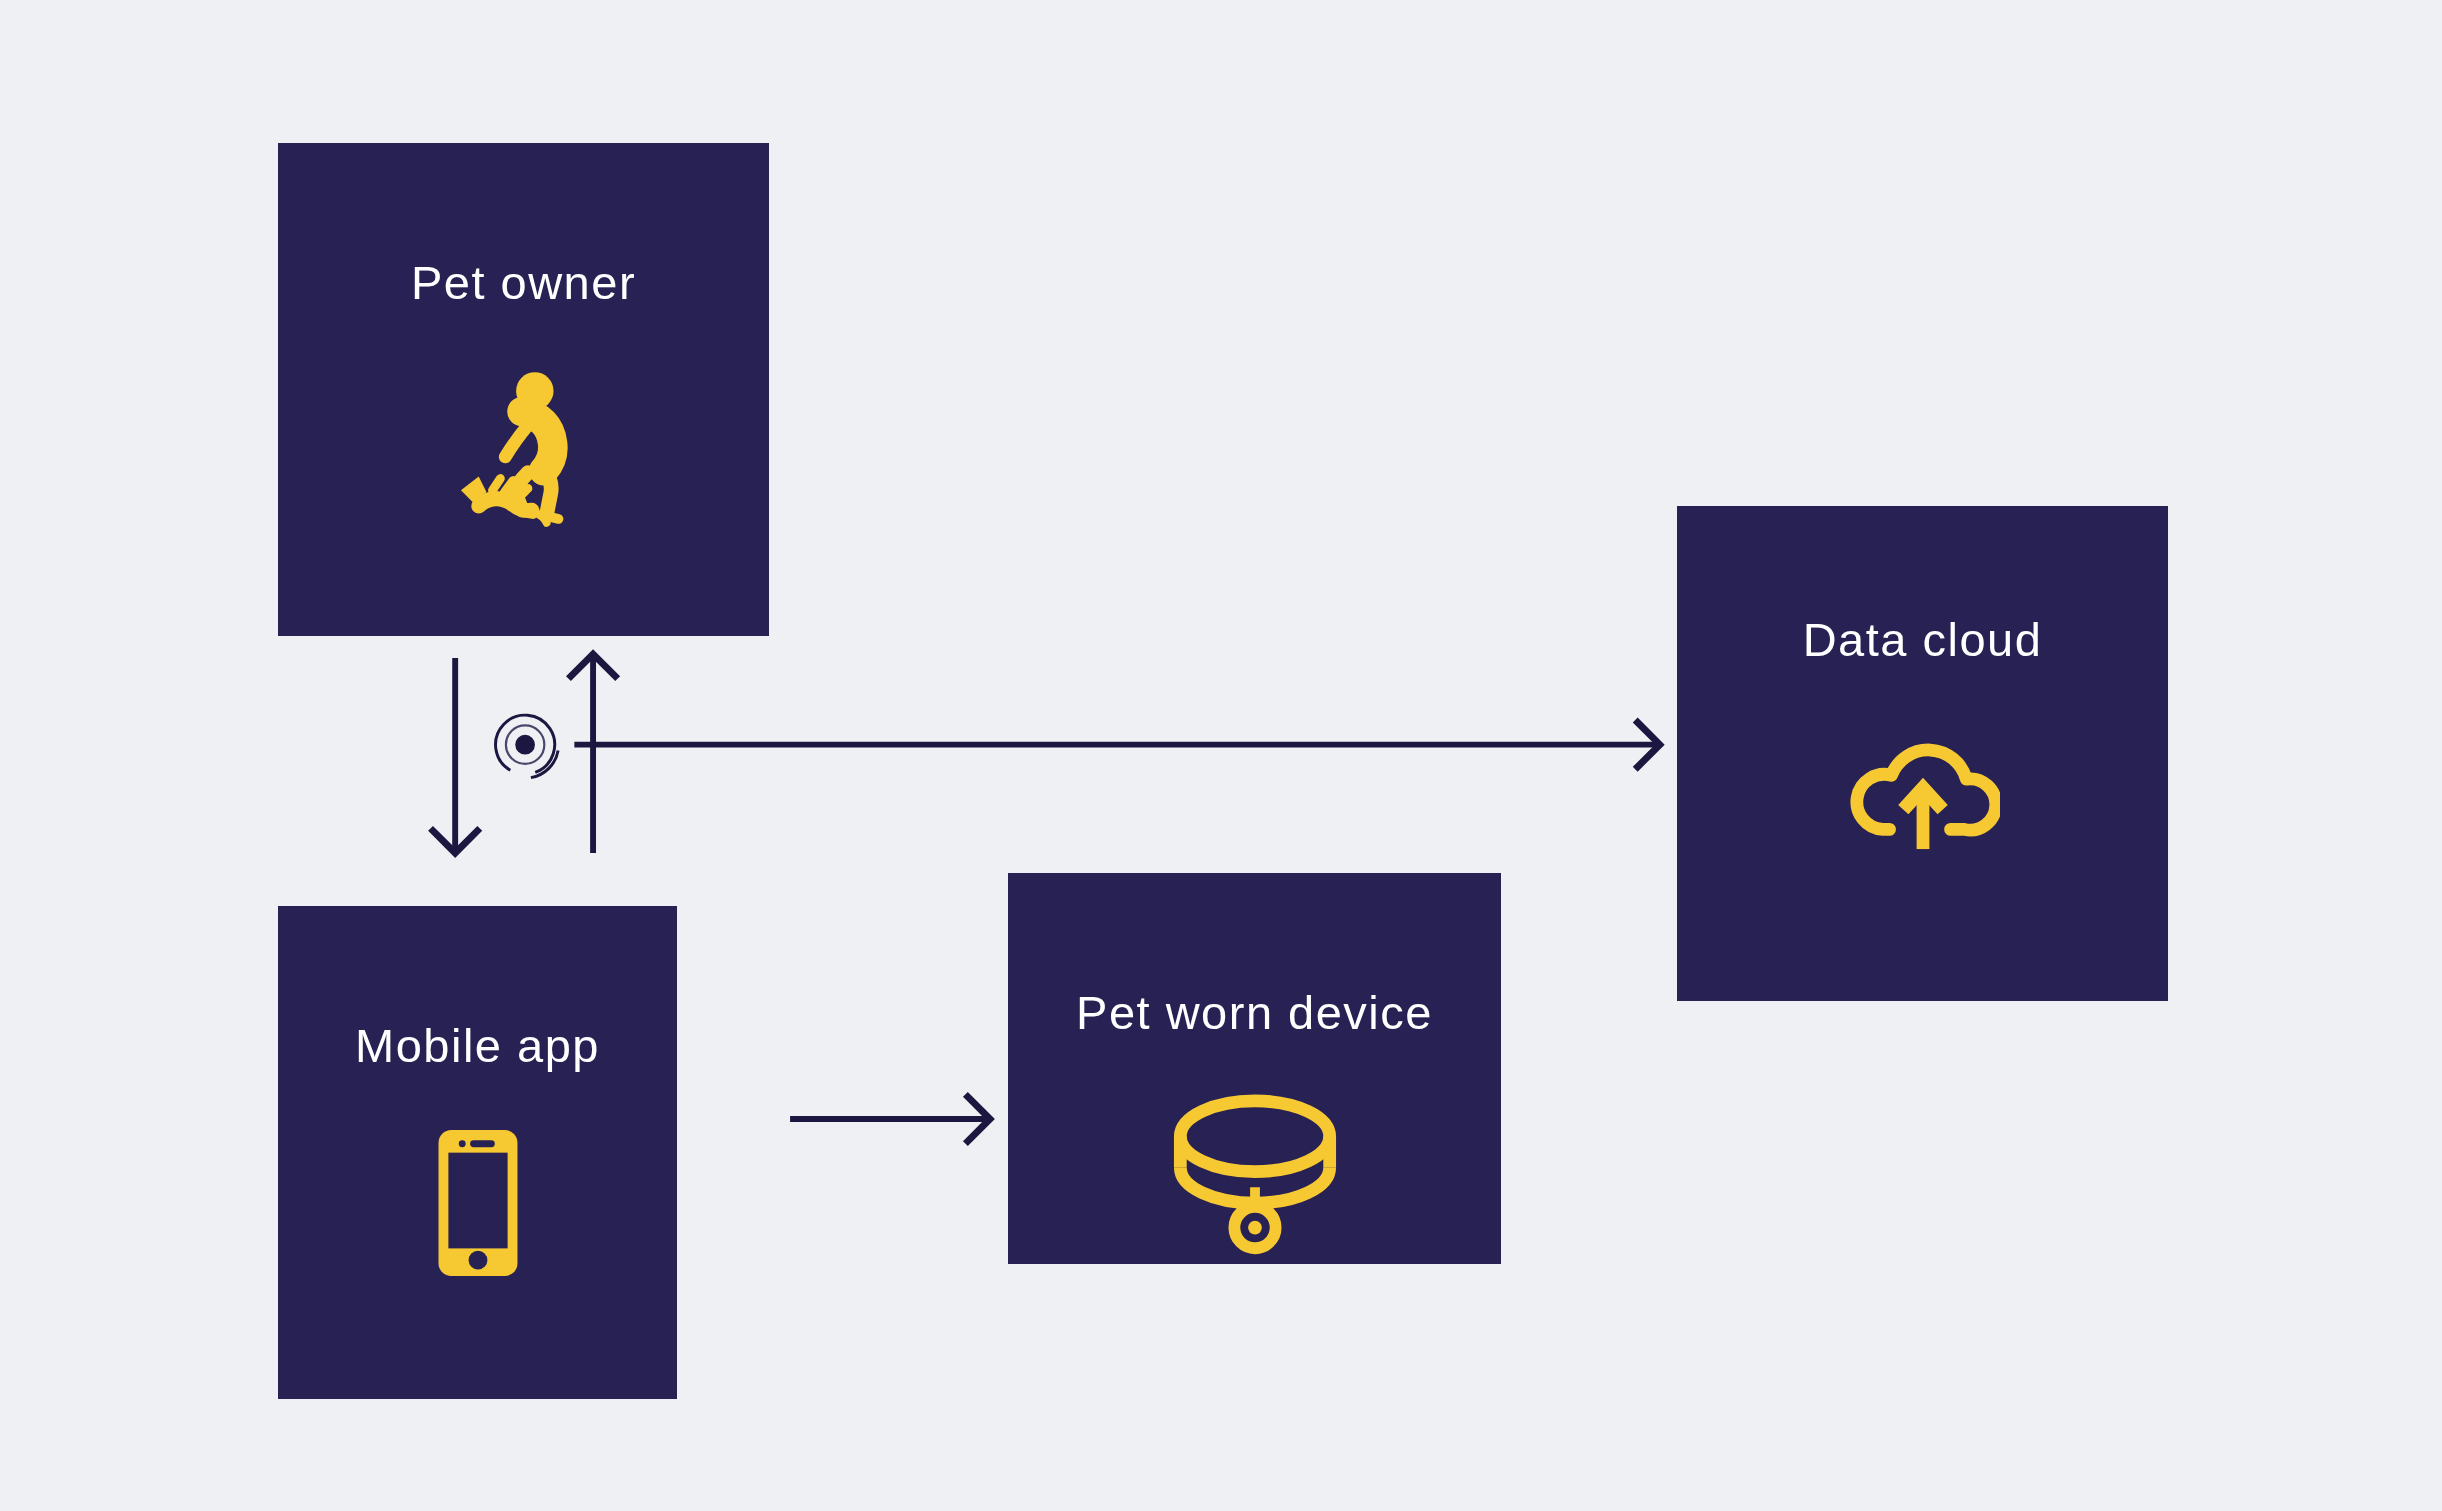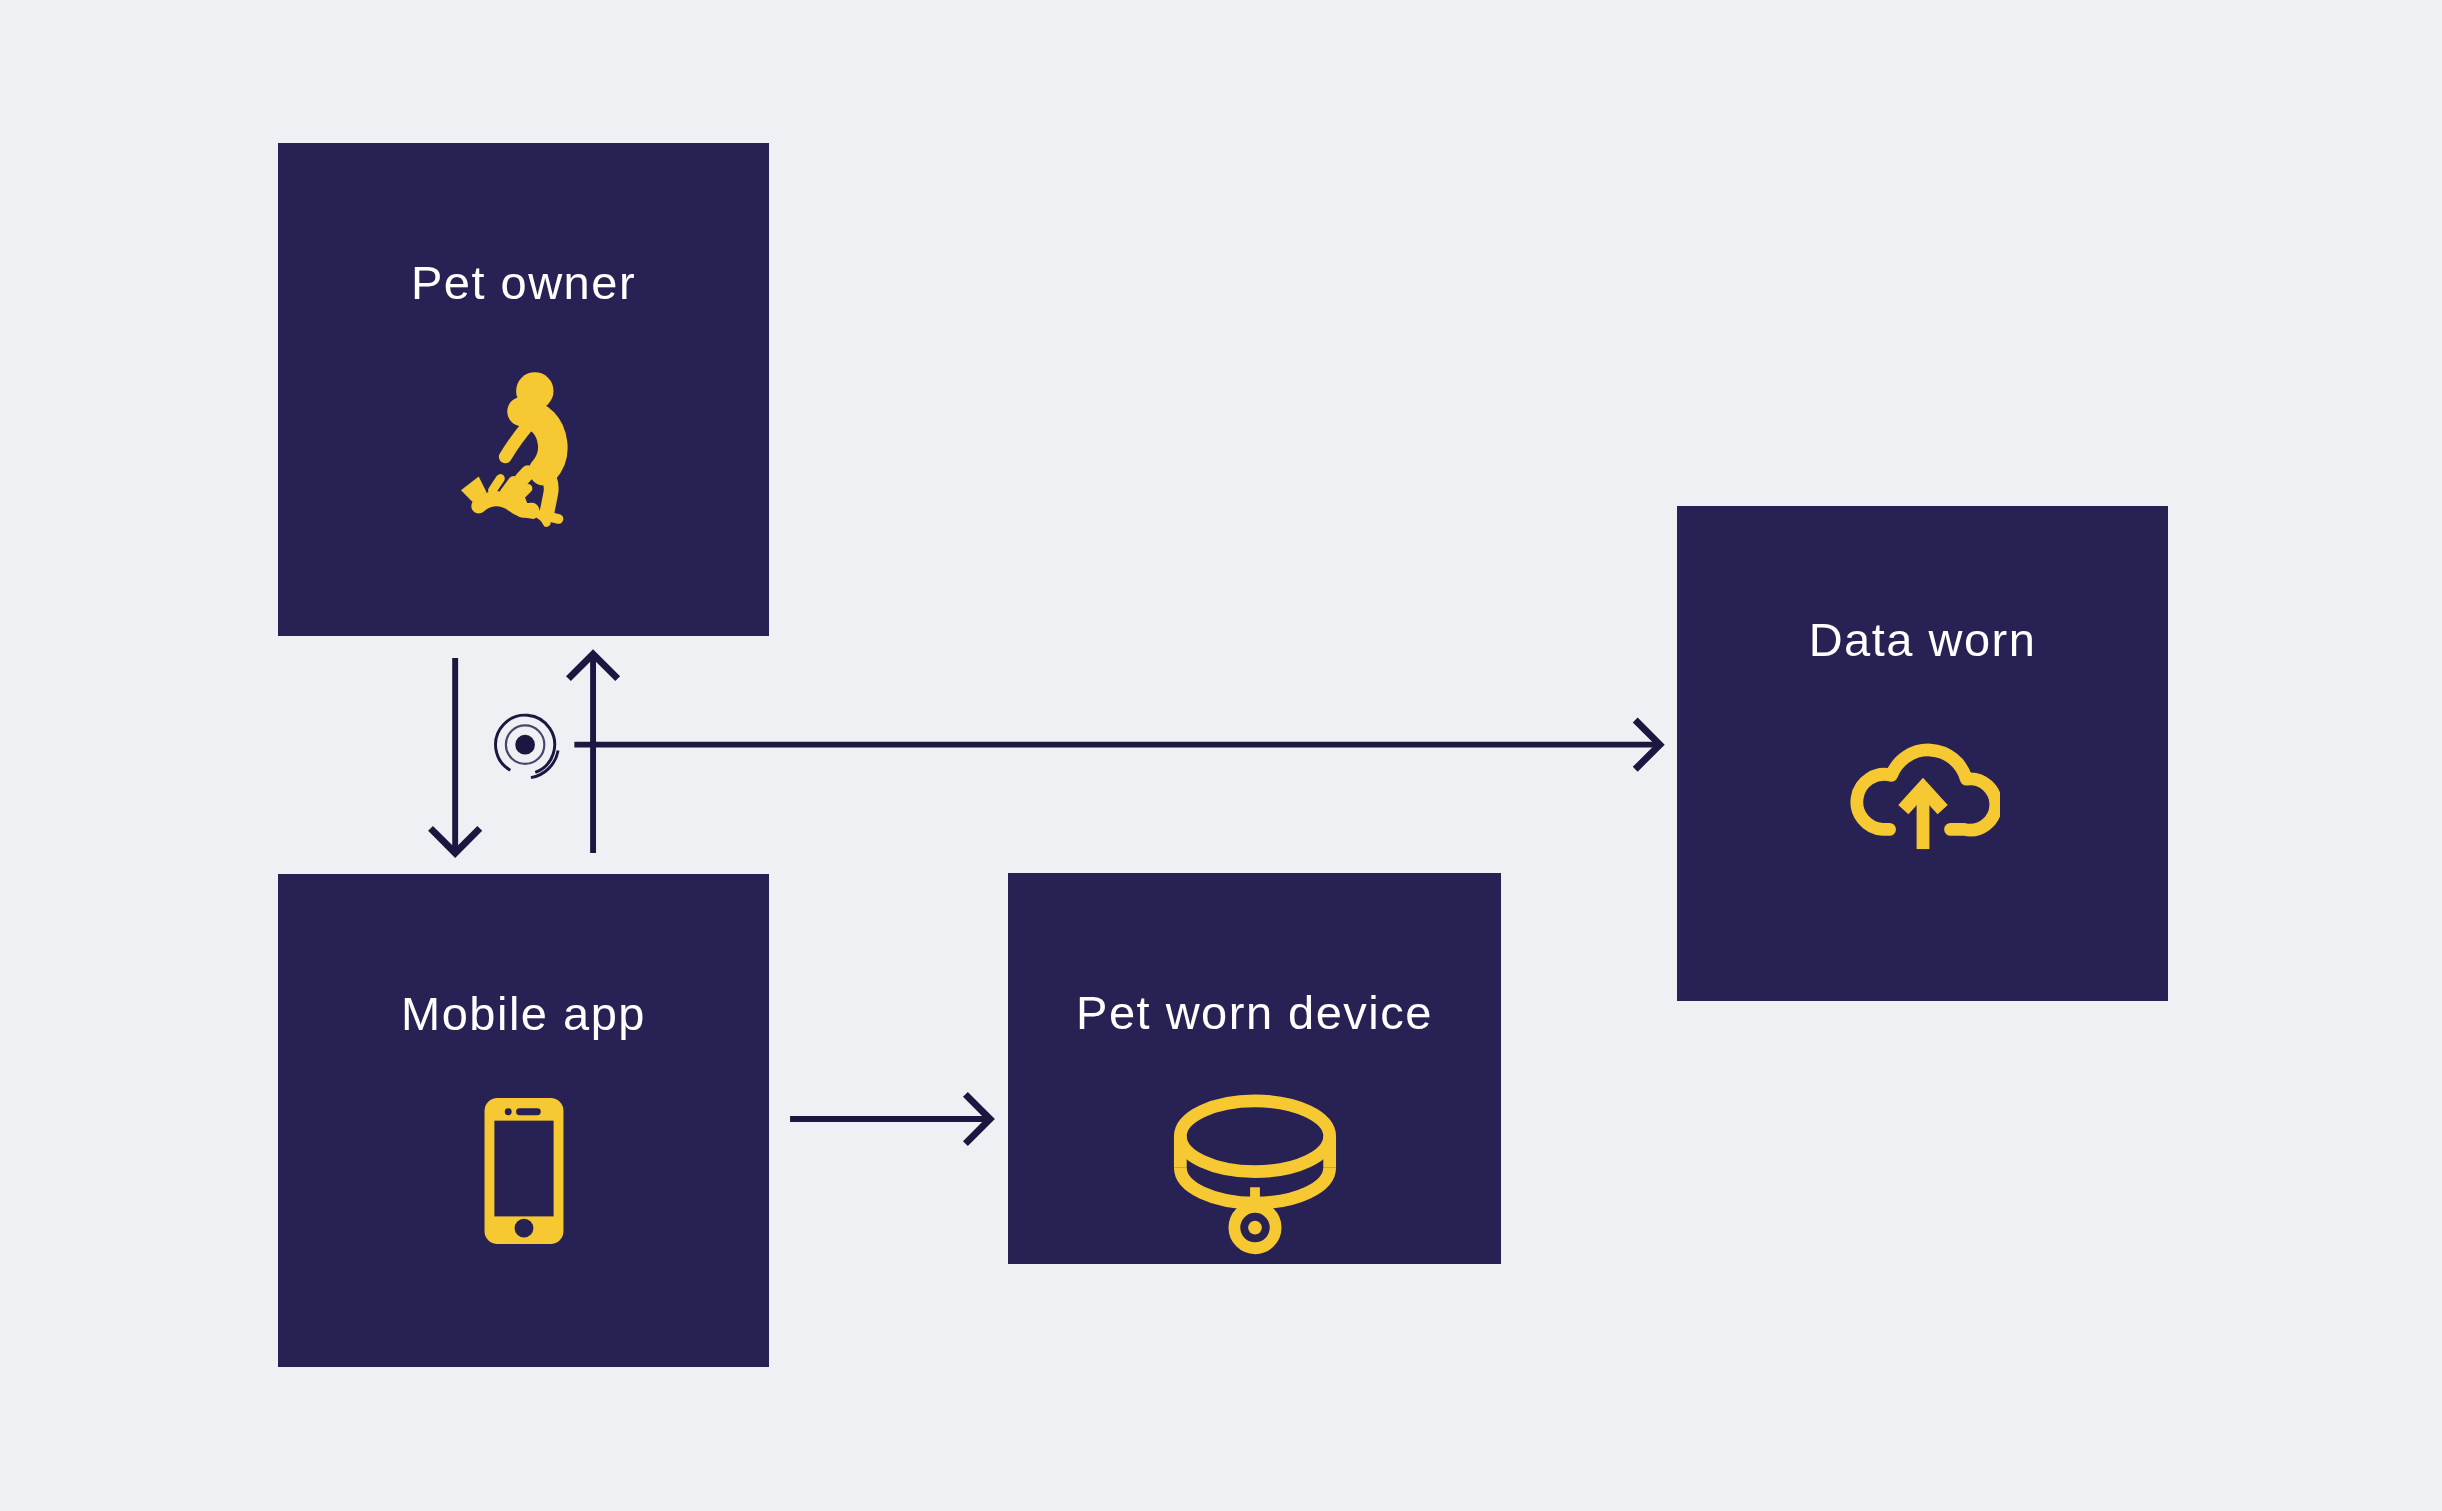--- a/index.html
+++ b/index.html
@@ -35,21 +35,21 @@
     line-height:47px;
     white-space:nowrap;
   }
   .node-icon{
     position:absolute;
     left:50%;
     transform:translateX(-50%);
   }
   
   #node-pet-owner      {left:278px;  top:143px; width:491px; height:493px;}
-  #node-mobile-app     {left:278px;  top:874px; width:491px; height:493px;}
+  #node-mobile-app     {left:278px;  top:906px; width:399px; height:493px;}
   #node-pet-worn-device{left:1008px; top:873px; width:493px; height:391px;}
   #node-data-cloud     {left:1677px; top:506px; width:491px; height:495px;}
 
   #node-pet-owner       .node-label{top:116px;}
   #node-mobile-app      .node-label{top:116px;}
   #node-pet-worn-device .node-label{top:116px;}
   #node-data-cloud      .node-label{top:110px;}
 
   #node-pet-owner       .node-icon{top:225px;}
   #node-mobile-app      .node-icon{top:222px;}
@@ -138,21 +138,21 @@
       <line class="sy" x1="9" y1="45" x2="9" y2="77" stroke-width="13"></line>
       <line class="sy" x1="161" y1="45" x2="161" y2="77" stroke-width="13"></line>
       <path class="sy" d="M 9 77 A 76 36 0 0 0 161 77" stroke-width="13"></path>
       <line class="sy" x1="85" y1="97" x2="85" y2="118" stroke-width="10"></line>
       <circle class="sy" cx="85" cy="138" r="21" stroke-width="12"></circle>
       <circle class="fy" cx="85" cy="138" r="7"></circle>
     </svg>
   </div>
 
   <div class="node" id="node-data-cloud">
-    <div class="node-label">Data worn</div>
+    <div class="node-label">Data cloud</div>
     <svg class="node-icon" width="154" height="124" viewBox="0 0 156 126" xmlns="http://www.w3.org/2000/svg">
       <path class="sy" d="M 44 102 L 37 102 A 28 28 0 1 1 46 47 A 40 40 0 0 1 122 51 A 26 26 0 1 1 120 102 L 106 102" stroke-width="13" stroke-linecap="round" stroke-linejoin="round"></path>
       <line class="sy" x1="78" y1="66" x2="78" y2="122" stroke-width="13"></line>
       <polyline class="sy" points="58,82 78,60 98,82" stroke-width="14" stroke-linejoin="miter"></polyline>
     </svg>
   </div>
 
 </div>
 
 

